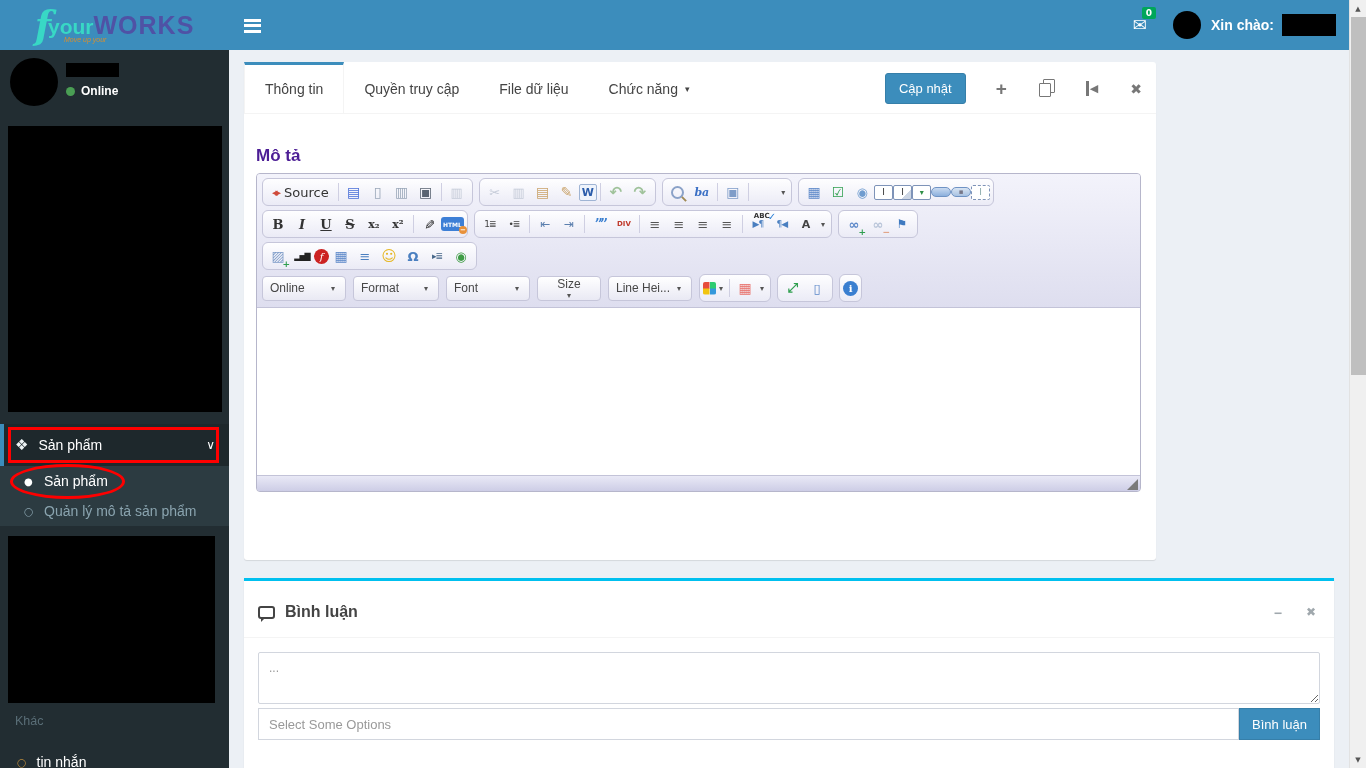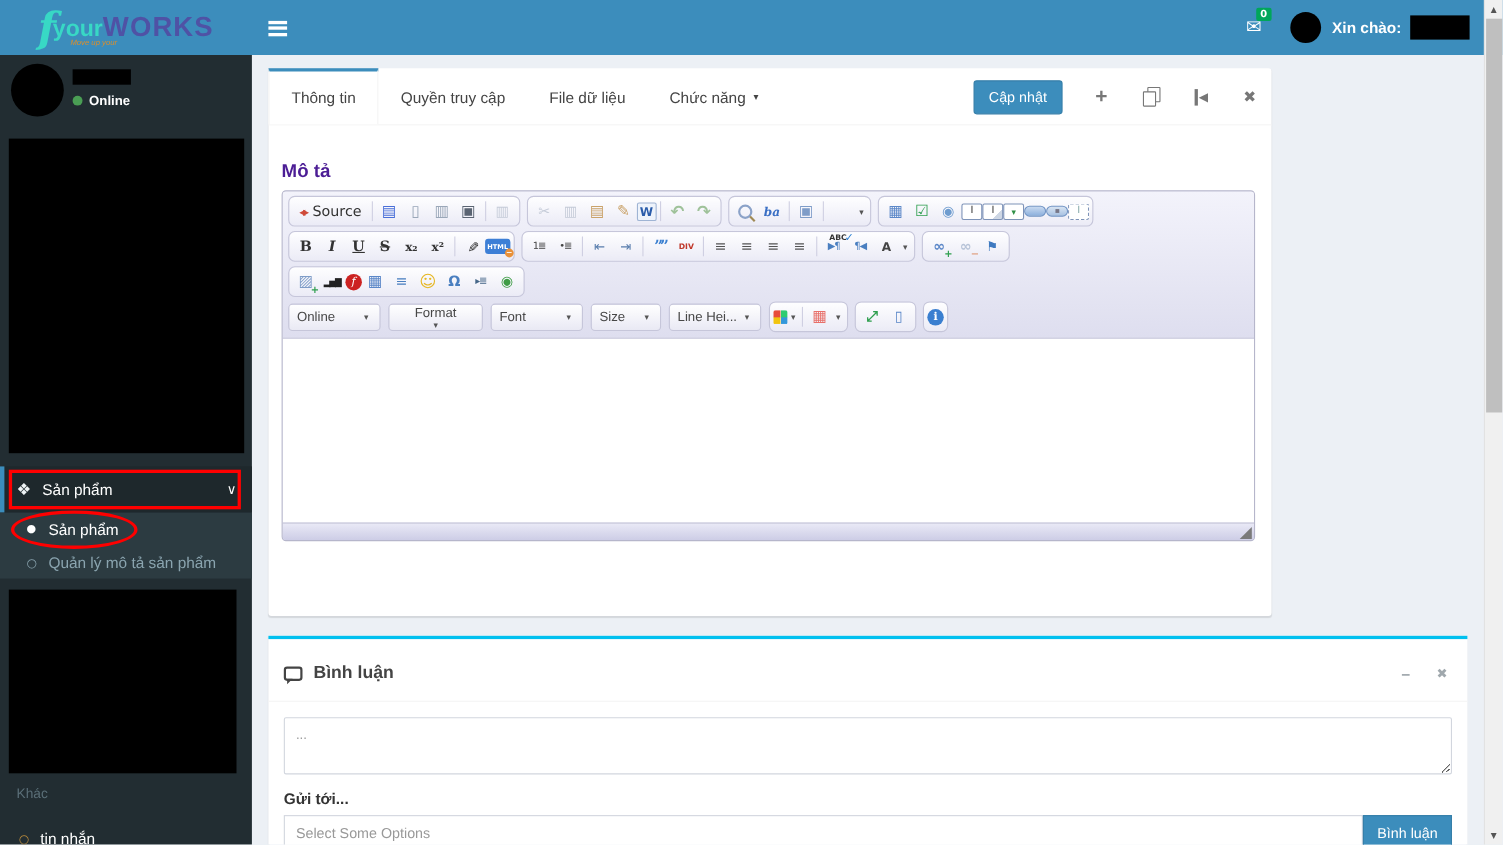--- a/index.html
+++ b/index.html
@@ -364,29 +364,29 @@
                   <span class="tb-btn ic-omega">Ω</span>
                   <span class="tb-btn ic-pgbrk">▸≣</span>
                   <span class="tb-btn ic-globe">◉</span>
                 </div>
               </div>
               <div class="tb-row">
                 <span class="tb-select" style="min-width: 84px;">
                   <span>Online</span>
                   <span class="tb-caret">▾</span>
                 </span>
-                <span class="tb-select" style="min-width: 86px; flex-direction: column;">
+                <span class="tb-select" style="min-width: 86px;">
                   <span>Format</span>
                   <span class="tb-caret">▾</span>
                 </span>
                 <span class="tb-select" style="min-width: 84px;">
                   <span>Font</span>
                   <span class="tb-caret">▾</span>
                 </span>
-                <span class="tb-select" style="min-width: 64px;">
+                <span class="tb-select" style="min-width: 64px; flex-direction: column;">
                   <span>Size</span>
                   <span class="tb-caret">▾</span>
                 </span>
                 <span class="tb-select" style="min-width: 84px; align-items: center;">
                   <span>Line Hei...</span>
                   <span class="tb-caret">▾</span>
                 </span>
                 <div class="tb-group">
                   <span class="tb-btn colorgrid"></span>
                   <span class="tb-caret">▾</span>
@@ -415,21 +415,20 @@
       <div class="comment-header">
         <span class="bubble-icon"></span>
         <span class="comment-title">Bình luận</span>
         <div class="comment-tools">
           <span class="tool-minus">−</span>
           <span class="tool-close">✖</span>
         </div>
       </div>
       <div class="comment-body">
         <textarea class="comment-textarea" placeholder="..." style=""></textarea>
-        <div class="sendto-label">Gửi tới...</div>
         <div class="input-group">
           <input class="select-input" type="text" placeholder="Select Some Options" style="">
           <button class="btn-comment">Bình luận</button>
         </div>
       </div>
     </div>
   </div>
 
   <div class="scrollbar">
     <div class="sb-btn">▲</div>

